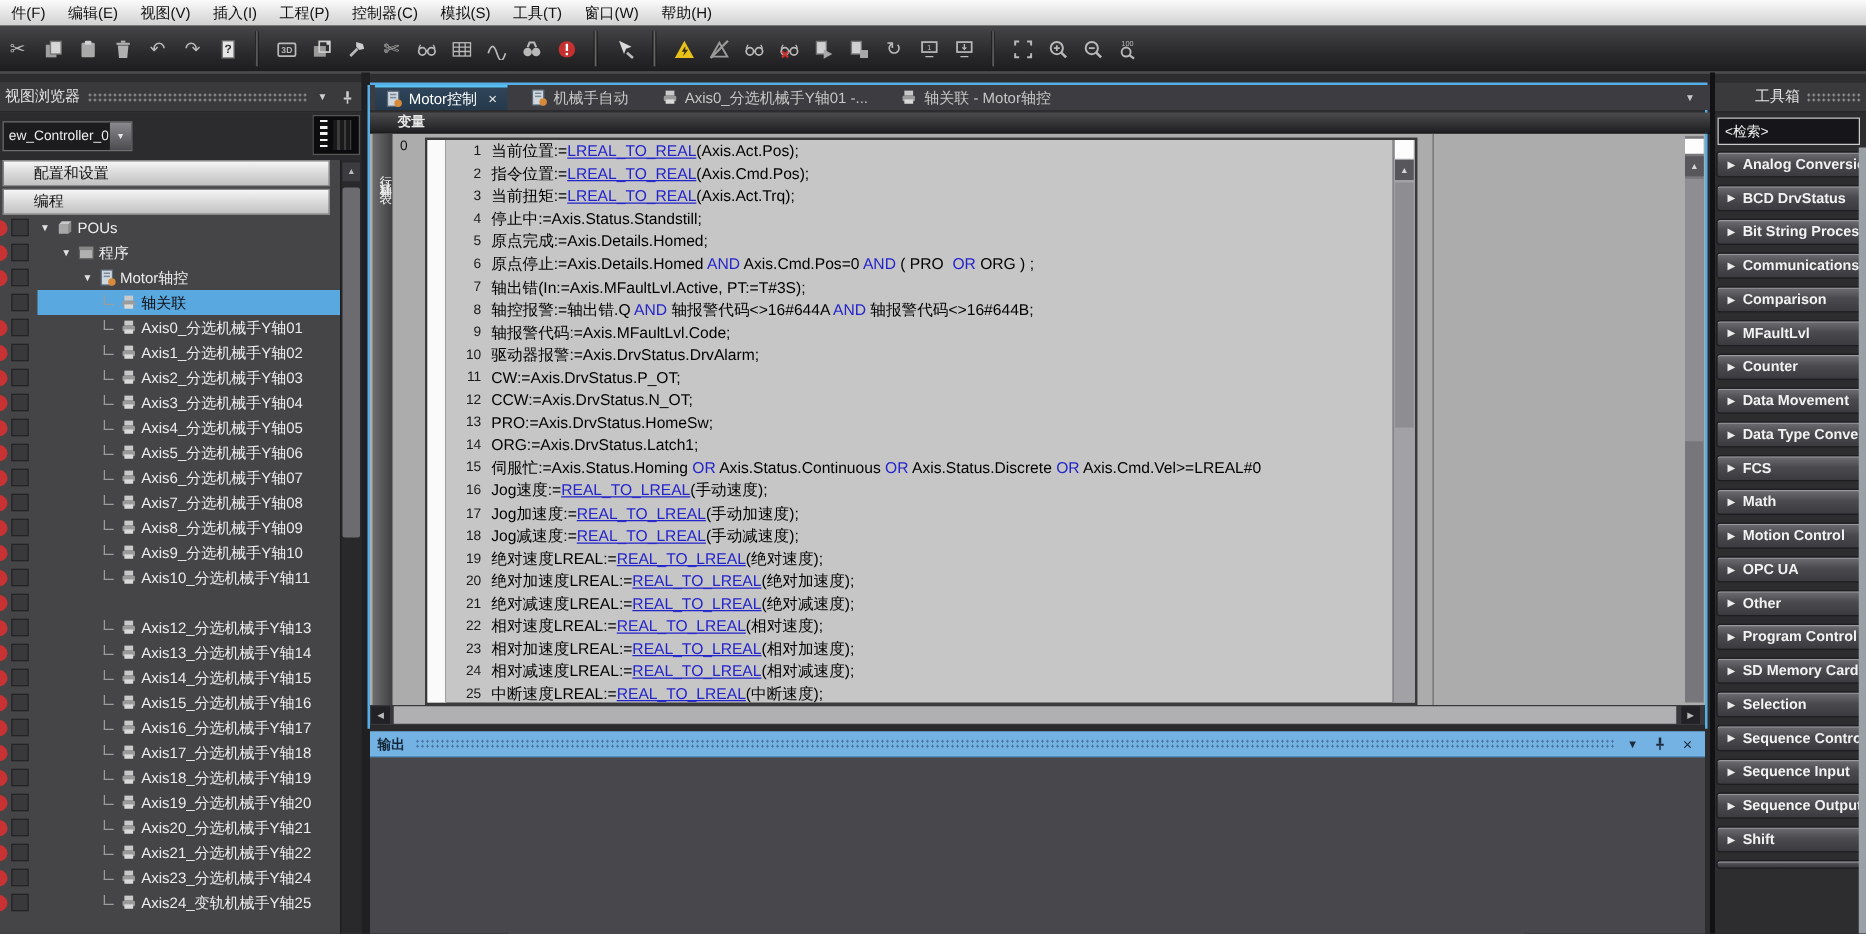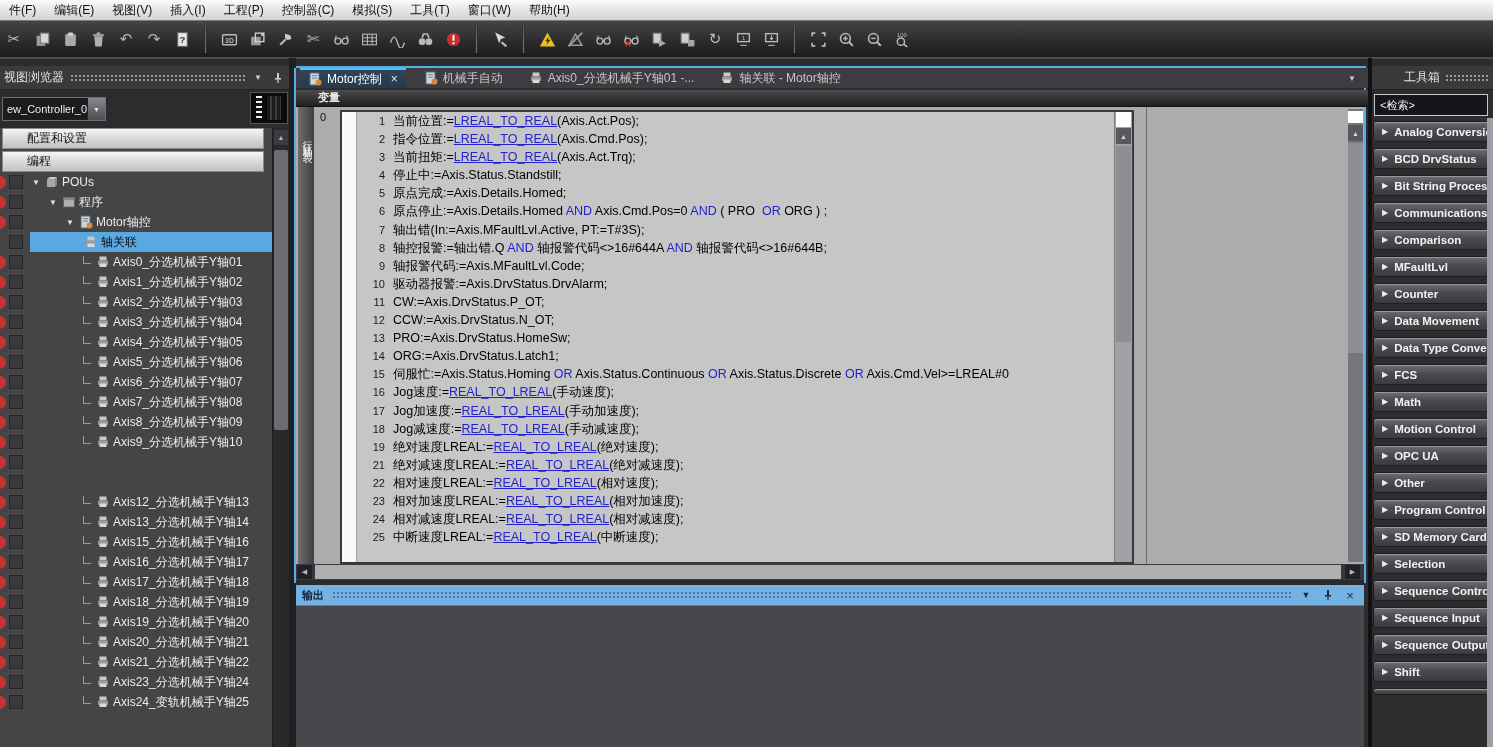--- a/index.html
+++ b/index.html
@@ -455,21 +455,21 @@
               <rect x="4" y="3" width="5" height="1.2" fill="#7a8a9a"></rect>
               <rect x="4" y="5.5" width="5" height="1.2" fill="#7a8a9a"></rect>
               <circle cx="10.5" cy="10.5" r="3" fill="#d88a3a"></circle>
             </svg>
           </span>
           <span class="lbl">Motor轴控</span>
         </span>
       </div>
       <div class="trow sel">
         <span class="sq"></span>
-        <span class="cnt" style="padding-left:39px">
+        <span class="cnt" style="padding-left:51px">
           <span class="br"></span>
           <span style="display:flex">
             <svg width="14" height="14" viewBox="0 0 14 14">
               <rect x="3.5" y="1.5" width="7" height="4" fill="#c9c9c9"></rect>
               <rect x="2" y="5.5" width="10" height="4.5" rx="1" fill="#9a9a9a"></rect>
               <rect x="3.5" y="8.5" width="7" height="3.5" fill="#d9d9d9"></rect>
             </svg>
           </span>
           <span class="lbl">轴关联</span>
         </span>
@@ -620,20 +620,31 @@
               <rect x="2" y="5.5" width="10" height="4.5" rx="1" fill="#9a9a9a"></rect>
               <rect x="3.5" y="8.5" width="7" height="3.5" fill="#d9d9d9"></rect>
             </svg>
           </span>
           <span class="lbl">Axis9_分选机械手Y轴10</span>
         </span>
       </div>
       <div class="trow">
         <span class="dot"></span>
         <span class="sq"></span>
+        <span class="cnt" style="padding-left:51px">
+          <span class="br"></span>
+          <span style="display:flex">
+            <svg width="14" height="14" viewBox="0 0 14 14">
+              <rect x="3.5" y="1.5" width="7" height="4" fill="#c9c9c9"></rect>
+              <rect x="2" y="5.5" width="10" height="4.5" rx="1" fill="#9a9a9a"></rect>
+              <rect x="3.5" y="8.5" width="7" height="3.5" fill="#d9d9d9"></rect>
+            </svg>
+          </span>
+          <span class="lbl">Axis10_分选机械手Y轴11</span>
+        </span>
       </div>
       <div class="trow">
         <span class="dot"></span>
         <span class="sq"></span>
       </div>
       <div class="trow">
         <span class="dot"></span>
         <span class="sq"></span>
         <span class="cnt" style="padding-left:51px">
           <span class="br"></span>
@@ -653,20 +664,35 @@
         <span class="cnt" style="padding-left:51px">
           <span class="br"></span>
           <span style="display:flex">
             <svg width="14" height="14" viewBox="0 0 14 14">
               <rect x="3.5" y="1.5" width="7" height="4" fill="#c9c9c9"></rect>
               <rect x="2" y="5.5" width="10" height="4.5" rx="1" fill="#9a9a9a"></rect>
               <rect x="3.5" y="8.5" width="7" height="3.5" fill="#d9d9d9"></rect>
             </svg>
           </span>
           <span class="lbl">Axis13_分选机械手Y轴14</span>
+        </span>
+      </div>
+      <div class="trow">
+        <span class="dot"></span>
+        <span class="sq"></span>
+        <span class="cnt" style="padding-left:51px">
+          <span class="br"></span>
+          <span style="display:flex">
+            <svg width="14" height="14" viewBox="0 0 14 14">
+              <rect x="3.5" y="1.5" width="7" height="4" fill="#c9c9c9"></rect>
+              <rect x="2" y="5.5" width="10" height="4.5" rx="1" fill="#9a9a9a"></rect>
+              <rect x="3.5" y="8.5" width="7" height="3.5" fill="#d9d9d9"></rect>
+            </svg>
+          </span>
+          <span class="lbl">Axis14_分选机械手Y轴15</span>
         </span>
       </div>
       <div class="trow">
         <span class="dot"></span>
         <span class="sq"></span>
         <span class="cnt" style="padding-left:51px">
           <span class="br"></span>
           <span style="display:flex">
             <svg width="14" height="14" viewBox="0 0 14 14">
               <rect x="3.5" y="1.5" width="7" height="4" fill="#c9c9c9"></rect>
@@ -938,20 +964,24 @@
           <span class="ln">17</span>
           <span class="ct">Jog加速度:=<span class="fn">REAL_TO_LREAL</span>(手动加速度);</span>
         </div>
         <div class="crow">
           <span class="ln">18</span>
           <span class="ct">Jog减速度:=<span class="fn">REAL_TO_LREAL</span>(手动减速度);</span>
         </div>
         <div class="crow">
           <span class="ln">19</span>
           <span class="ct">绝对速度LREAL:=<span class="fn">REAL_TO_LREAL</span>(绝对速度);</span>
+        </div>
+        <div class="crow">
+          <span class="ln">20</span>
+          <span class="ct">绝对加速度LREAL:=<span class="fn">REAL_TO_LREAL</span>(绝对加速度);</span>
         </div>
         <div class="crow">
           <span class="ln">21</span>
           <span class="ct">绝对减速度LREAL:=<span class="fn">REAL_TO_LREAL</span>(绝对减速度);</span>
         </div>
         <div class="crow">
           <span class="ln">22</span>
           <span class="ct">相对速度LREAL:=<span class="fn">REAL_TO_LREAL</span>(相对速度);</span>
         </div>
         <div class="crow">

